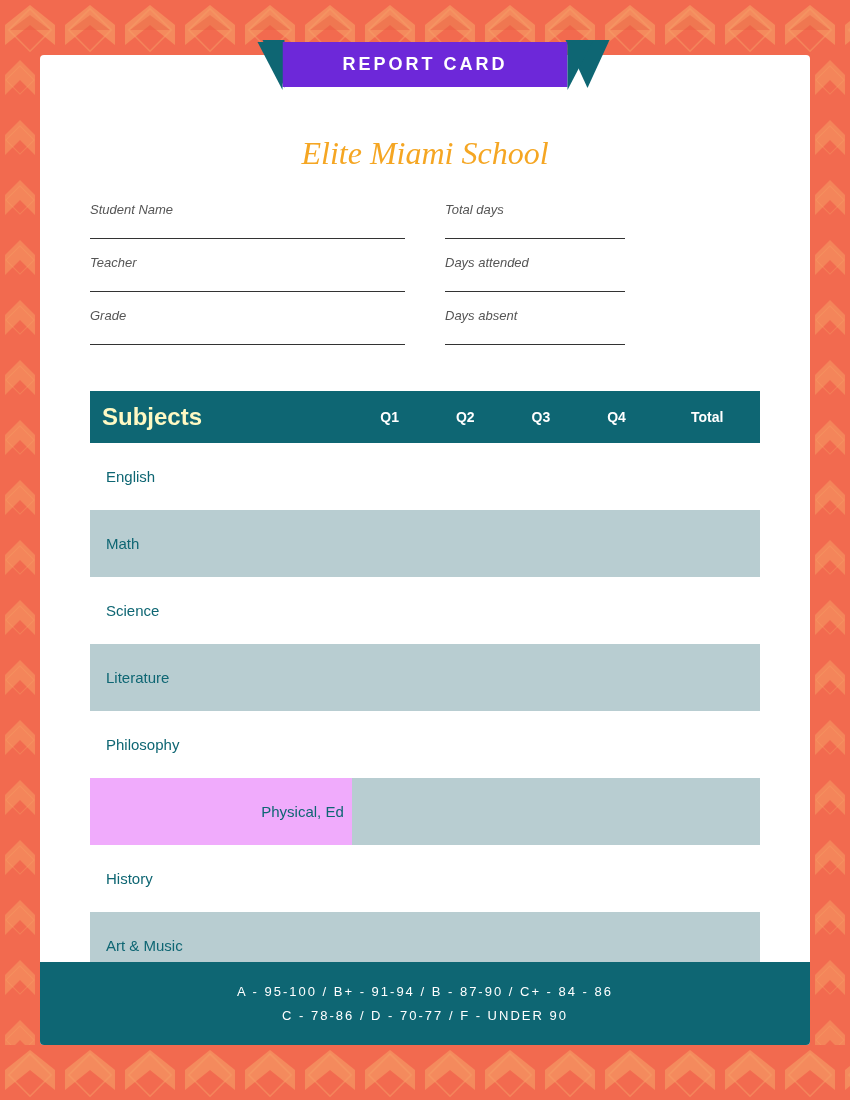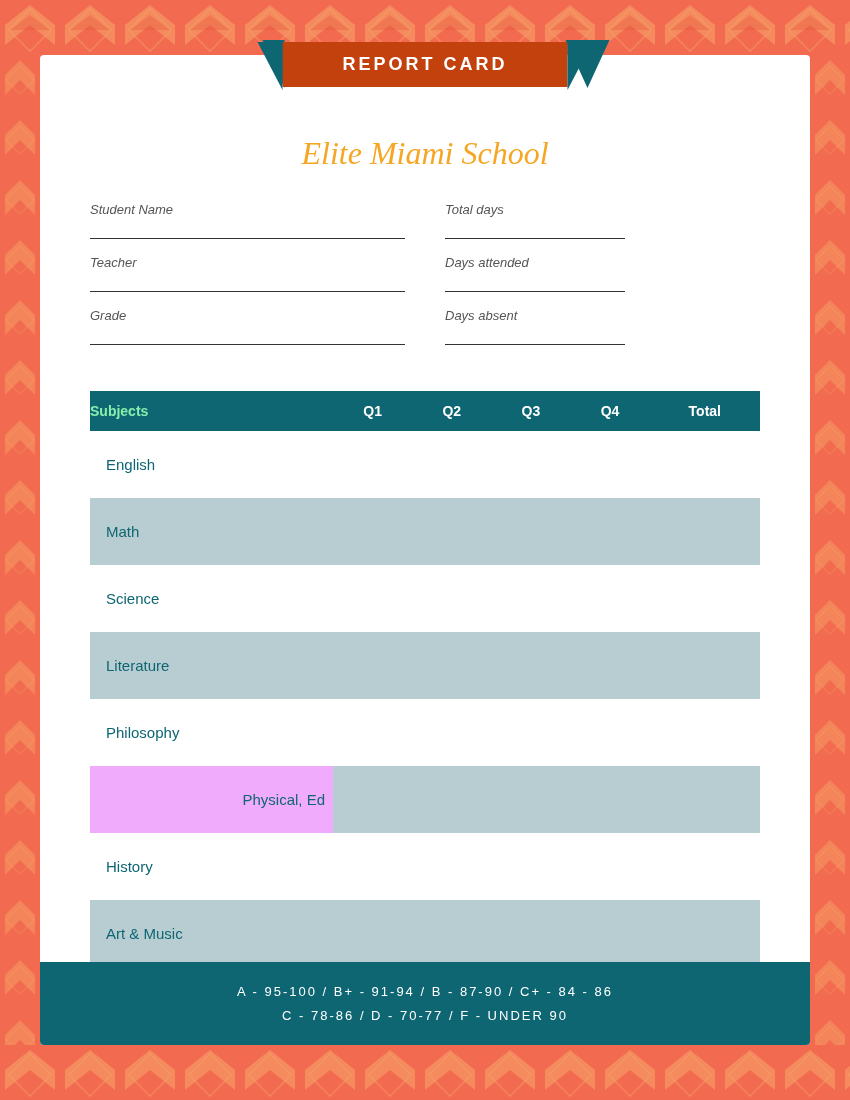--- a/index.html
+++ b/index.html
@@ -31,21 +31,21 @@
       top: 40px;
       left: 50%;
       transform: translateX(-50%);
       z-index: 10;
       display: flex;
       align-items: center;
       justify-content: center;
     }
 
     .banner {
-      background-color: #c2410c;
+      background-color: #6d28d9;
       color: white;
       font-family: Arial, sans-serif;
       font-size: 18px;
       font-weight: bold;
       letter-spacing: 3px;
       padding: 12px 60px;
       position: relative;
       text-transform: uppercase;
     }
 
@@ -121,23 +121,23 @@
       color: white;
       font-family: Arial, sans-serif;
       font-size: 14px;
       font-weight: bold;
       padding: 12px 8px;
       text-align: center;
     }
 
     .grades-table th.subject-header {
       text-align: left;
-      padding-left: 0;
-      font-size: 14px;
-      color: #86efac;
+      padding-left: 12px;
+      font-size: 24px;
+      color: #fef9c3;
     }
 
     .grades-table td {
       padding: 10px 8px;
       text-align: center;
       height: 67px;
     }
 
     .grades-table td.subject-cell {
       text-align: left;

